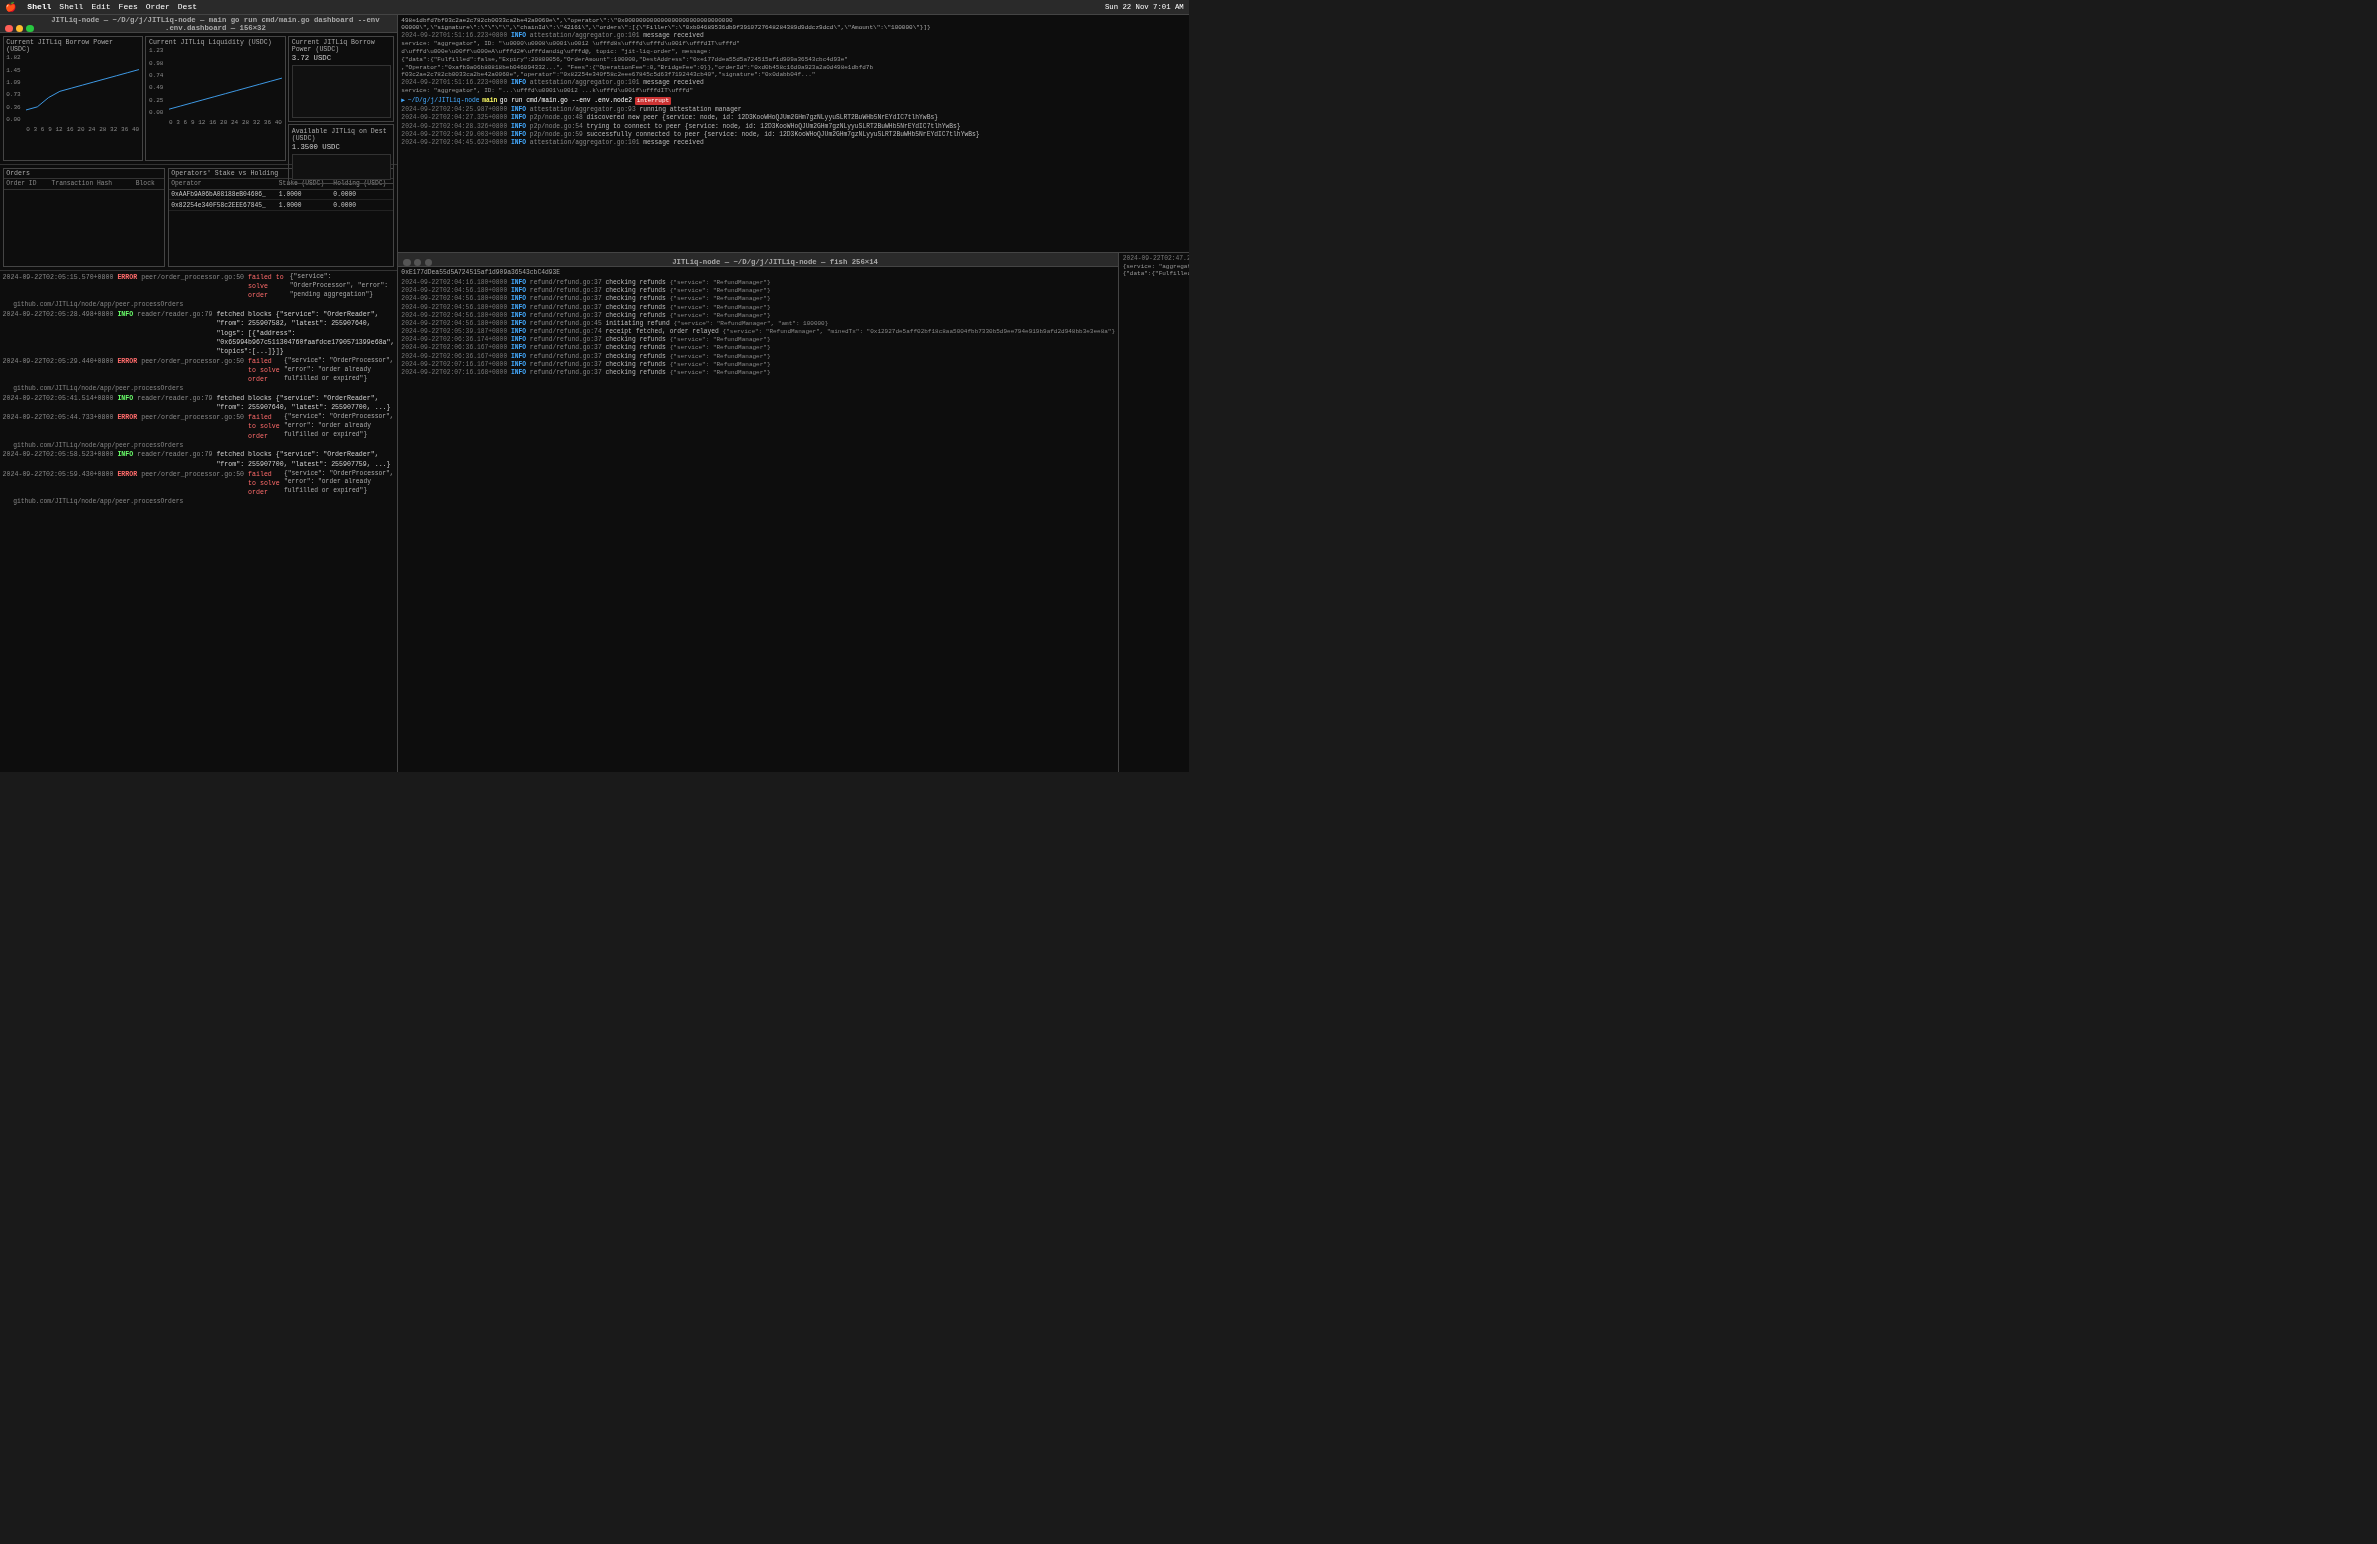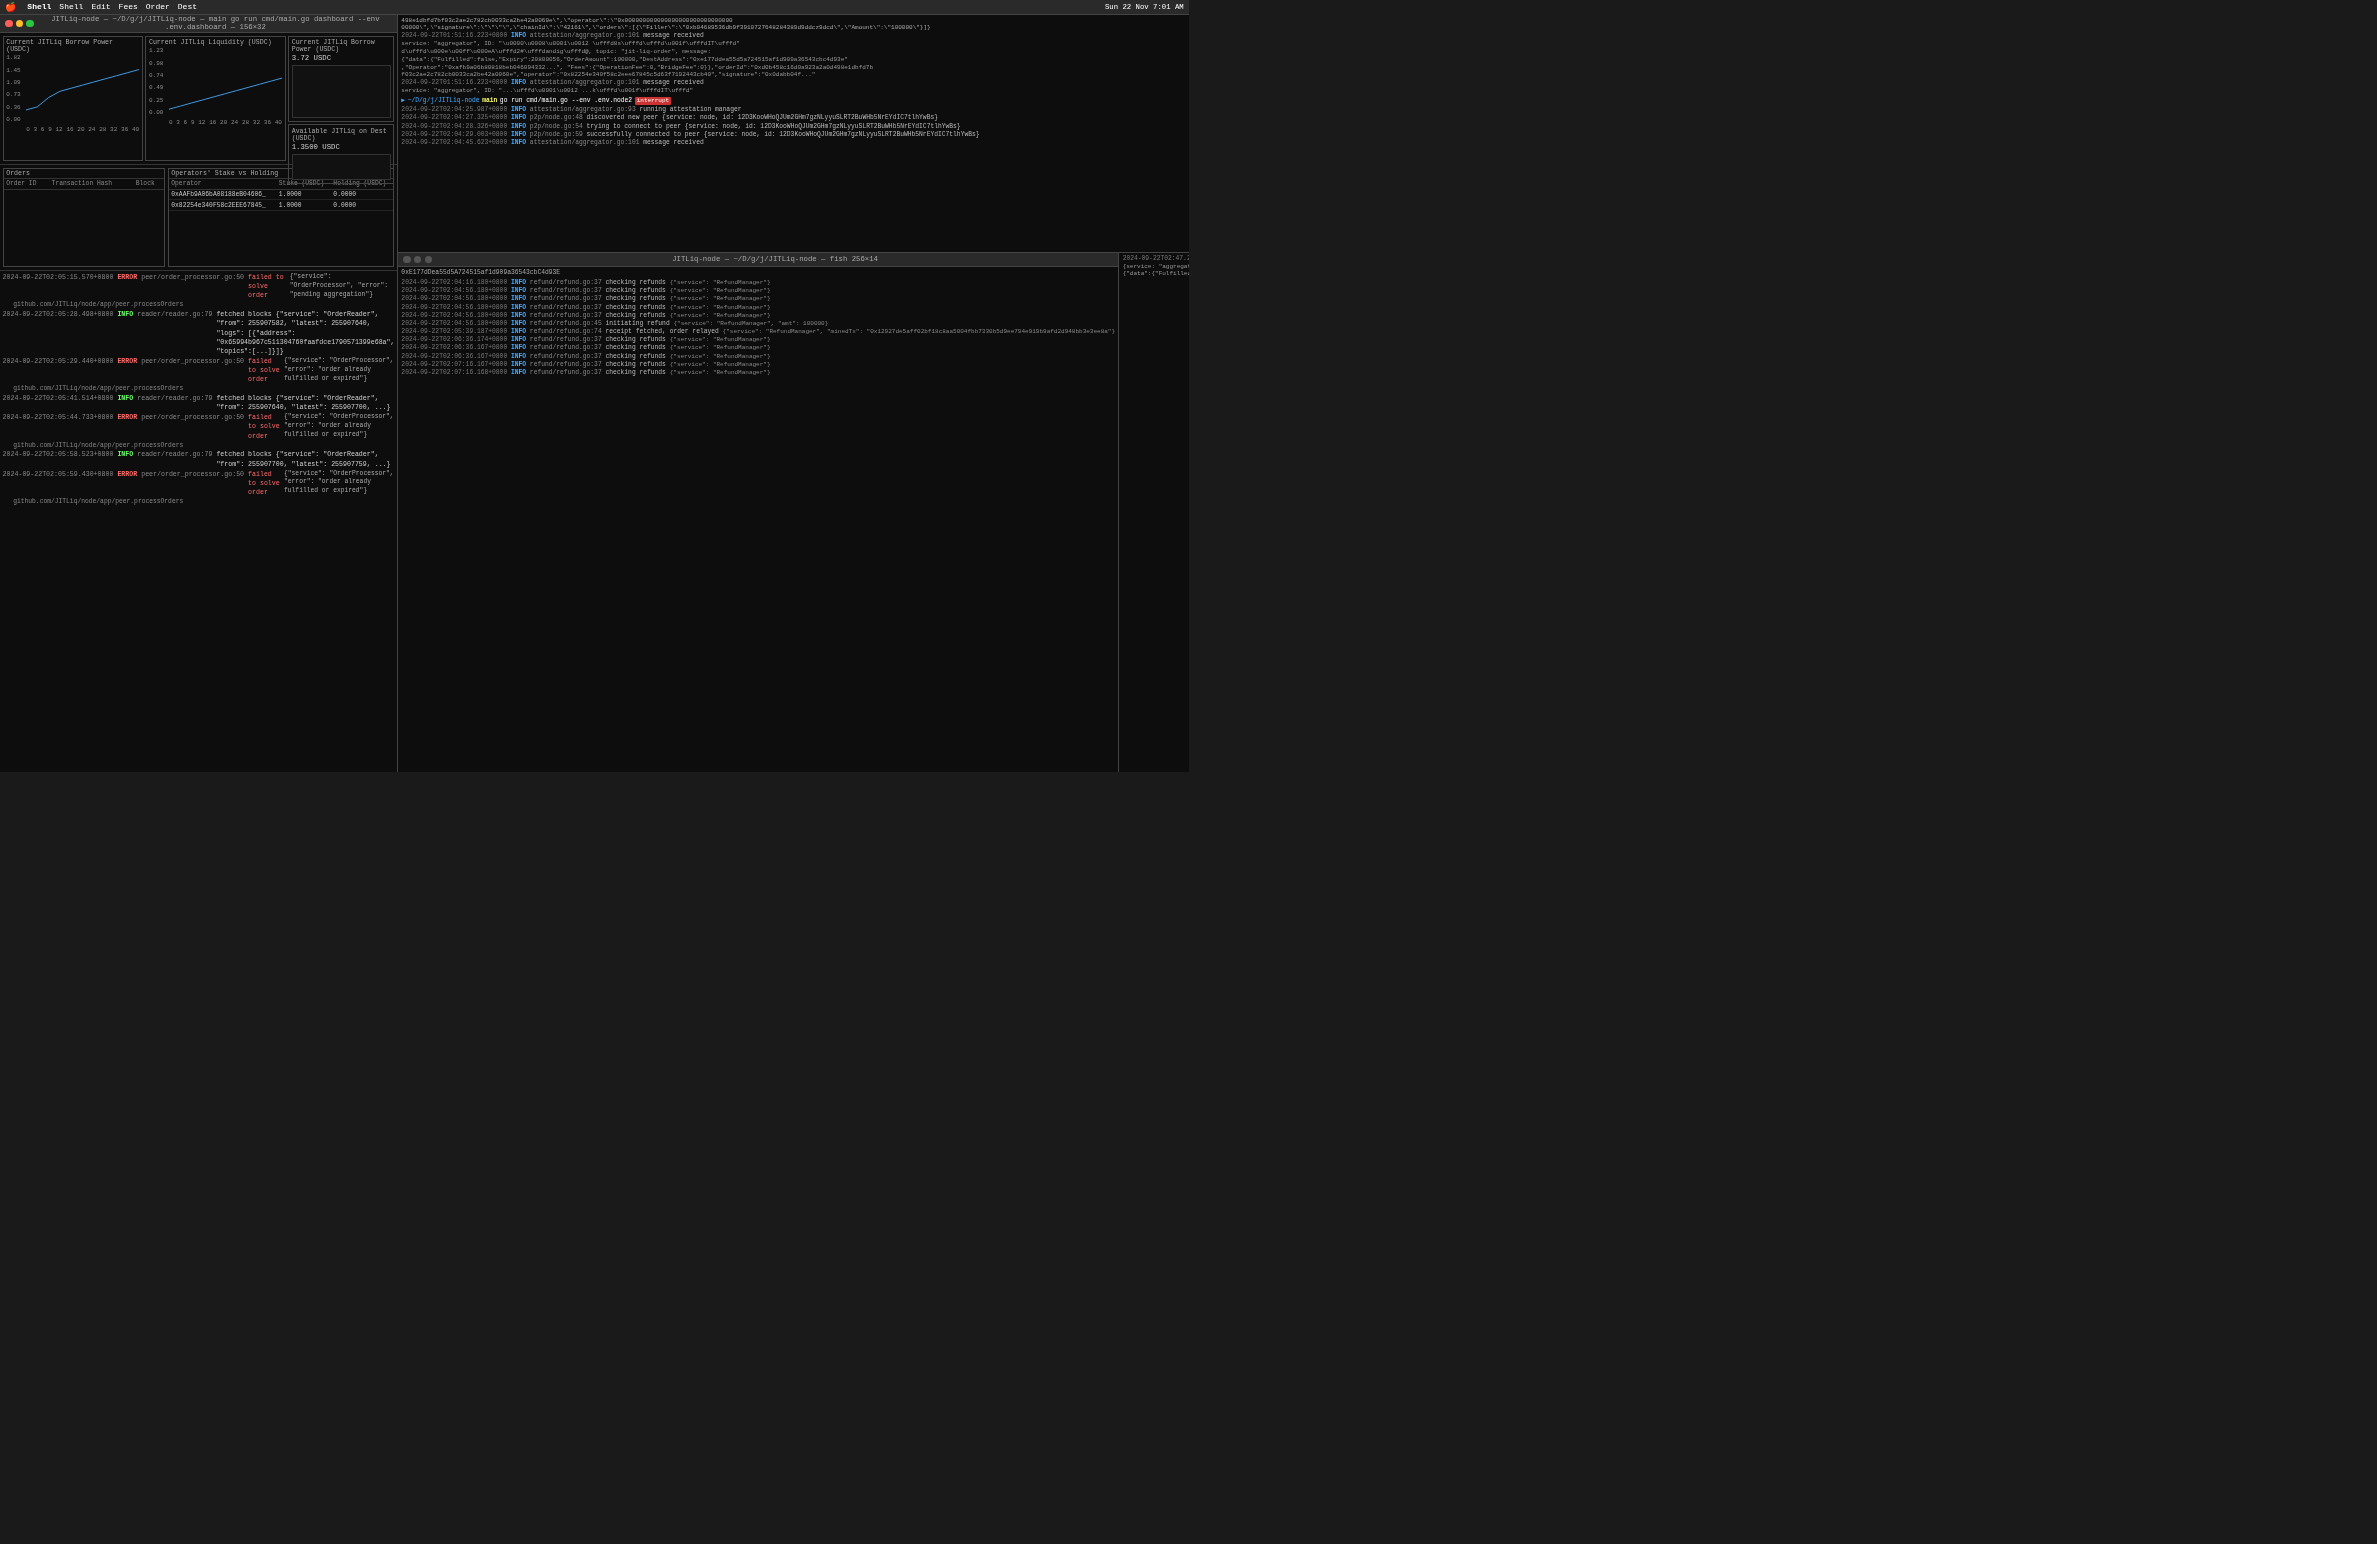--- a/index.html
+++ b/index.html
@@ -68,23 +68,24 @@
       background: #0d0d0d;
       display: flex;
       flex-direction: column;
     }
 
     
     .window-titlebar {
       background: #2a2a2a;
       height: 18.5px;
       display: flex;
-      align-items: center;
+      align-items: flex-end;
       padding: 0 5.3px;
       border-bottom: 0.7px solid #444;
+      font-weight: bold;
     }
     .traffic-lights {
       display: flex;
       gap: 3.3px;
       margin-right: 5.3px;
     }
     .tl-red { width: 7.3px; height: 7.3px; border-radius: 50%; background: #ff5f57; }
     .tl-yellow { width: 7.3px; height: 7.3px; border-radius: 50%; background: #febc2e; }
     .tl-green { width: 7.3px; height: 7.3px; border-radius: 50%; background: #28c840; }
     .tl-gray { width: 7.3px; height: 7.3px; border-radius: 50%; background: #555; }

